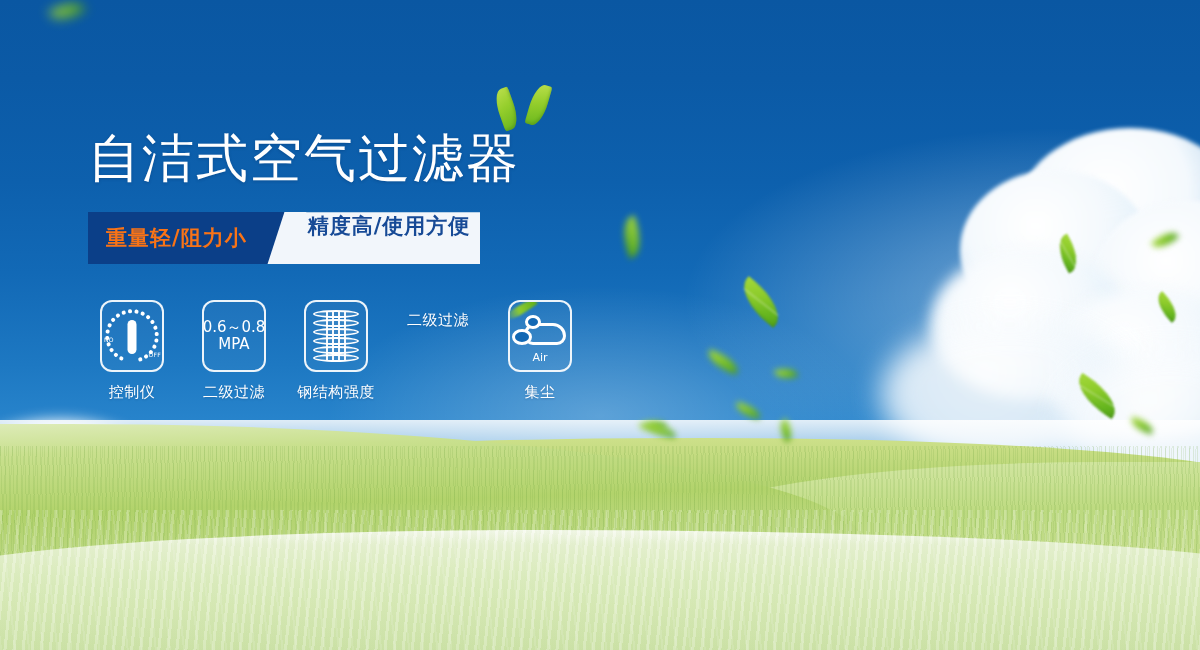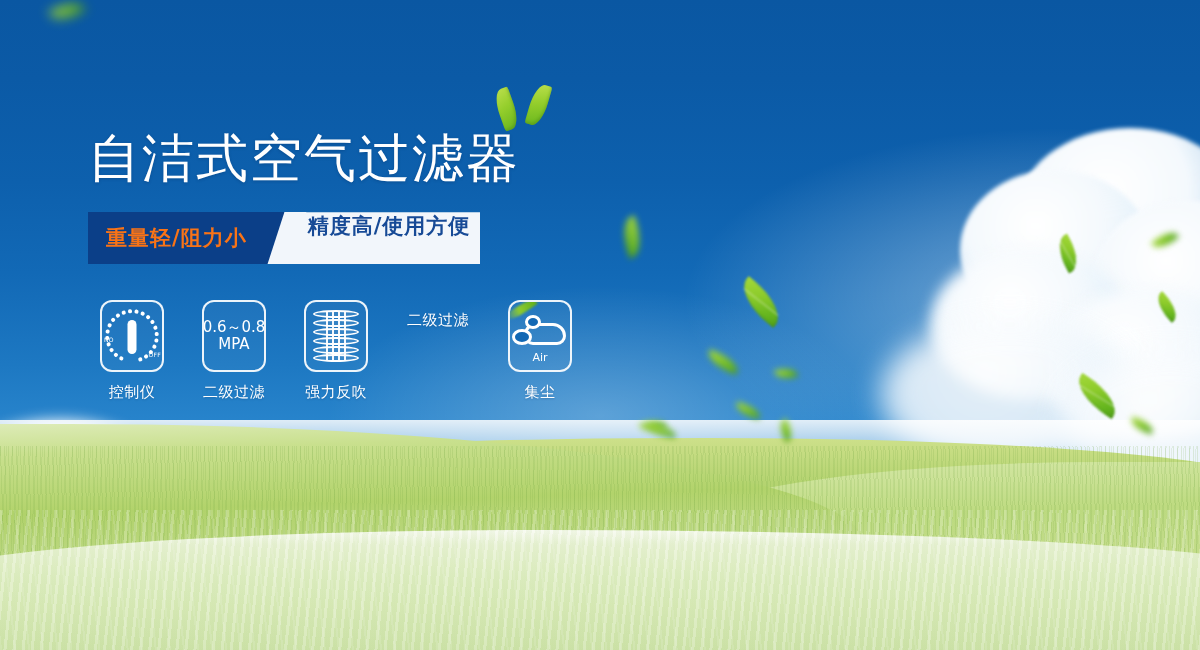--- a/index.html
+++ b/index.html
@@ -477,21 +477,21 @@
           <div class="coil">
             <span class="bars"></span>
             <span class="ring" style="top:0px;"></span>
             <span class="ring" style="top:9px;"></span>
             <span class="ring" style="top:18px;"></span>
             <span class="ring" style="top:27px;"></span>
             <span class="ring" style="top:36px;"></span>
             <span class="ring" style="top:44px;"></span>
           </div>
         </div>
-        <span class="feature-label">强力反吹</span>
+        <span class="feature-label">钢结构强度</span>
       </div>
 
       <div class="feature">
         <span class="feature-label">二级过滤</span>
       </div>
 
       <div class="feature">
         <div class="feature-box">
           <div class="airicon">
             <span class="streak"></span>

